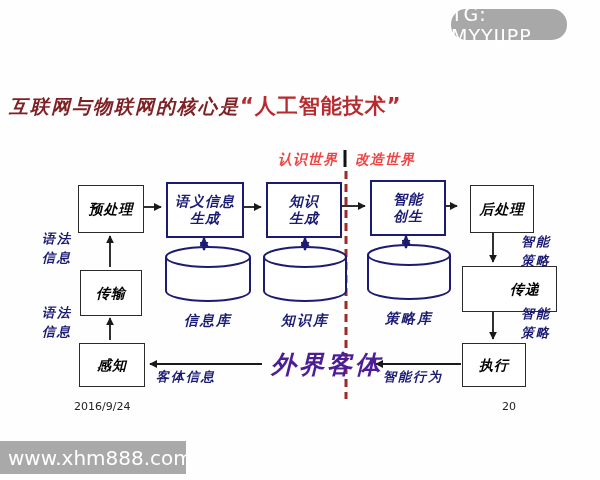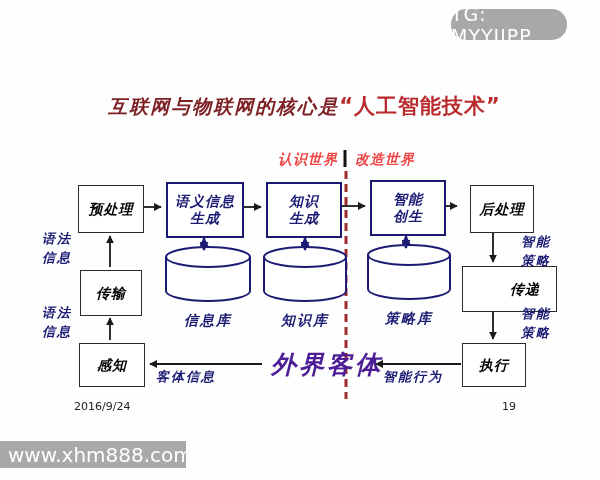--- a/index.html
+++ b/index.html
@@ -11,21 +11,21 @@
   .abs{position:absolute;}
   
   .tg-badge{
     left:451px;top:9px;width:116px;height:31px;
     background:#a8a8a8;color:#ffffff;
     font-size:19px;display:flex;align-items:center;justify-content:center;
     letter-spacing:1px;z-index:5;border-radius:15px;
   }
   
   .slide-title{
-    left:9px;right:0;top:92px;text-align:center;z-index:2;
+    left:9px;right:0;top:92px;text-align:left;z-index:2;
     white-space:nowrap;font-weight:bold;font-style:italic;
   }
   .title-prefix{font-size:19px;color:#7d2125;letter-spacing:2px;}
   .title-highlight{font-size:21px;color:#b92a2e;font-style:normal;letter-spacing:1px;}
   
   .phase{top:151px;font-size:14px;font-weight:bold;font-style:italic;color:#ef4444;z-index:2;letter-spacing:1px;}
   .phase-left{left:268px;width:70px;text-align:right;}
   .phase-right{left:355px;width:70px;text-align:left;}
   
   .fbox{
@@ -46,21 +46,21 @@
     font-size:13px;font-weight:bold;font-style:italic;color:#1b1b74;
     line-height:1.45;white-space:pre-line;z-index:2;letter-spacing:2px;
   }
   .outside-world{
     left:271px;top:348px;font-size:25px;font-weight:bold;font-style:italic;
     color:#4c1d95;letter-spacing:3px;z-index:2;white-space:nowrap;
   }
   .foot{font-size:11px;color:#222222;z-index:2;}
   
   .watermark{
-    left:0;top:441px;width:186px;height:27px;background:#a9a9a9;
+    left:0;top:441px;width:186px;height:33px;background:#a9a9a9;
     color:#ffffff;font-size:20px;display:flex;align-items:center;
     padding-left:8px;box-sizing:border-box;z-index:5;
   }
   svg.connectors{left:0;top:0;z-index:1;}
 </style>
 </head>
 <body>
 
 <svg class="connectors abs" width="600" height="480" viewBox="0 0 600 480">
   <defs>
@@ -141,13 +141,13 @@
 信息</div>
 <div class="abs elabel" style="left:521px;top:233px;">智能
 策略</div>
 <div class="abs elabel" style="left:521px;top:305px;">智能
 策略</div>
 <div class="abs elabel" style="left:156px;top:368px;">客体信息</div>
 <div class="abs elabel" style="left:383px;top:368px;">智能行为</div>
 <div class="abs outside-world">外界客体</div>
 
 <div class="abs foot" style="left:74px;top:400px;">2016/9/24</div>
-<div class="abs foot" style="left:502px;top:400px;">19</div>
+<div class="abs foot" style="left:502px;top:400px;">20</div>
 
 </body></html>

